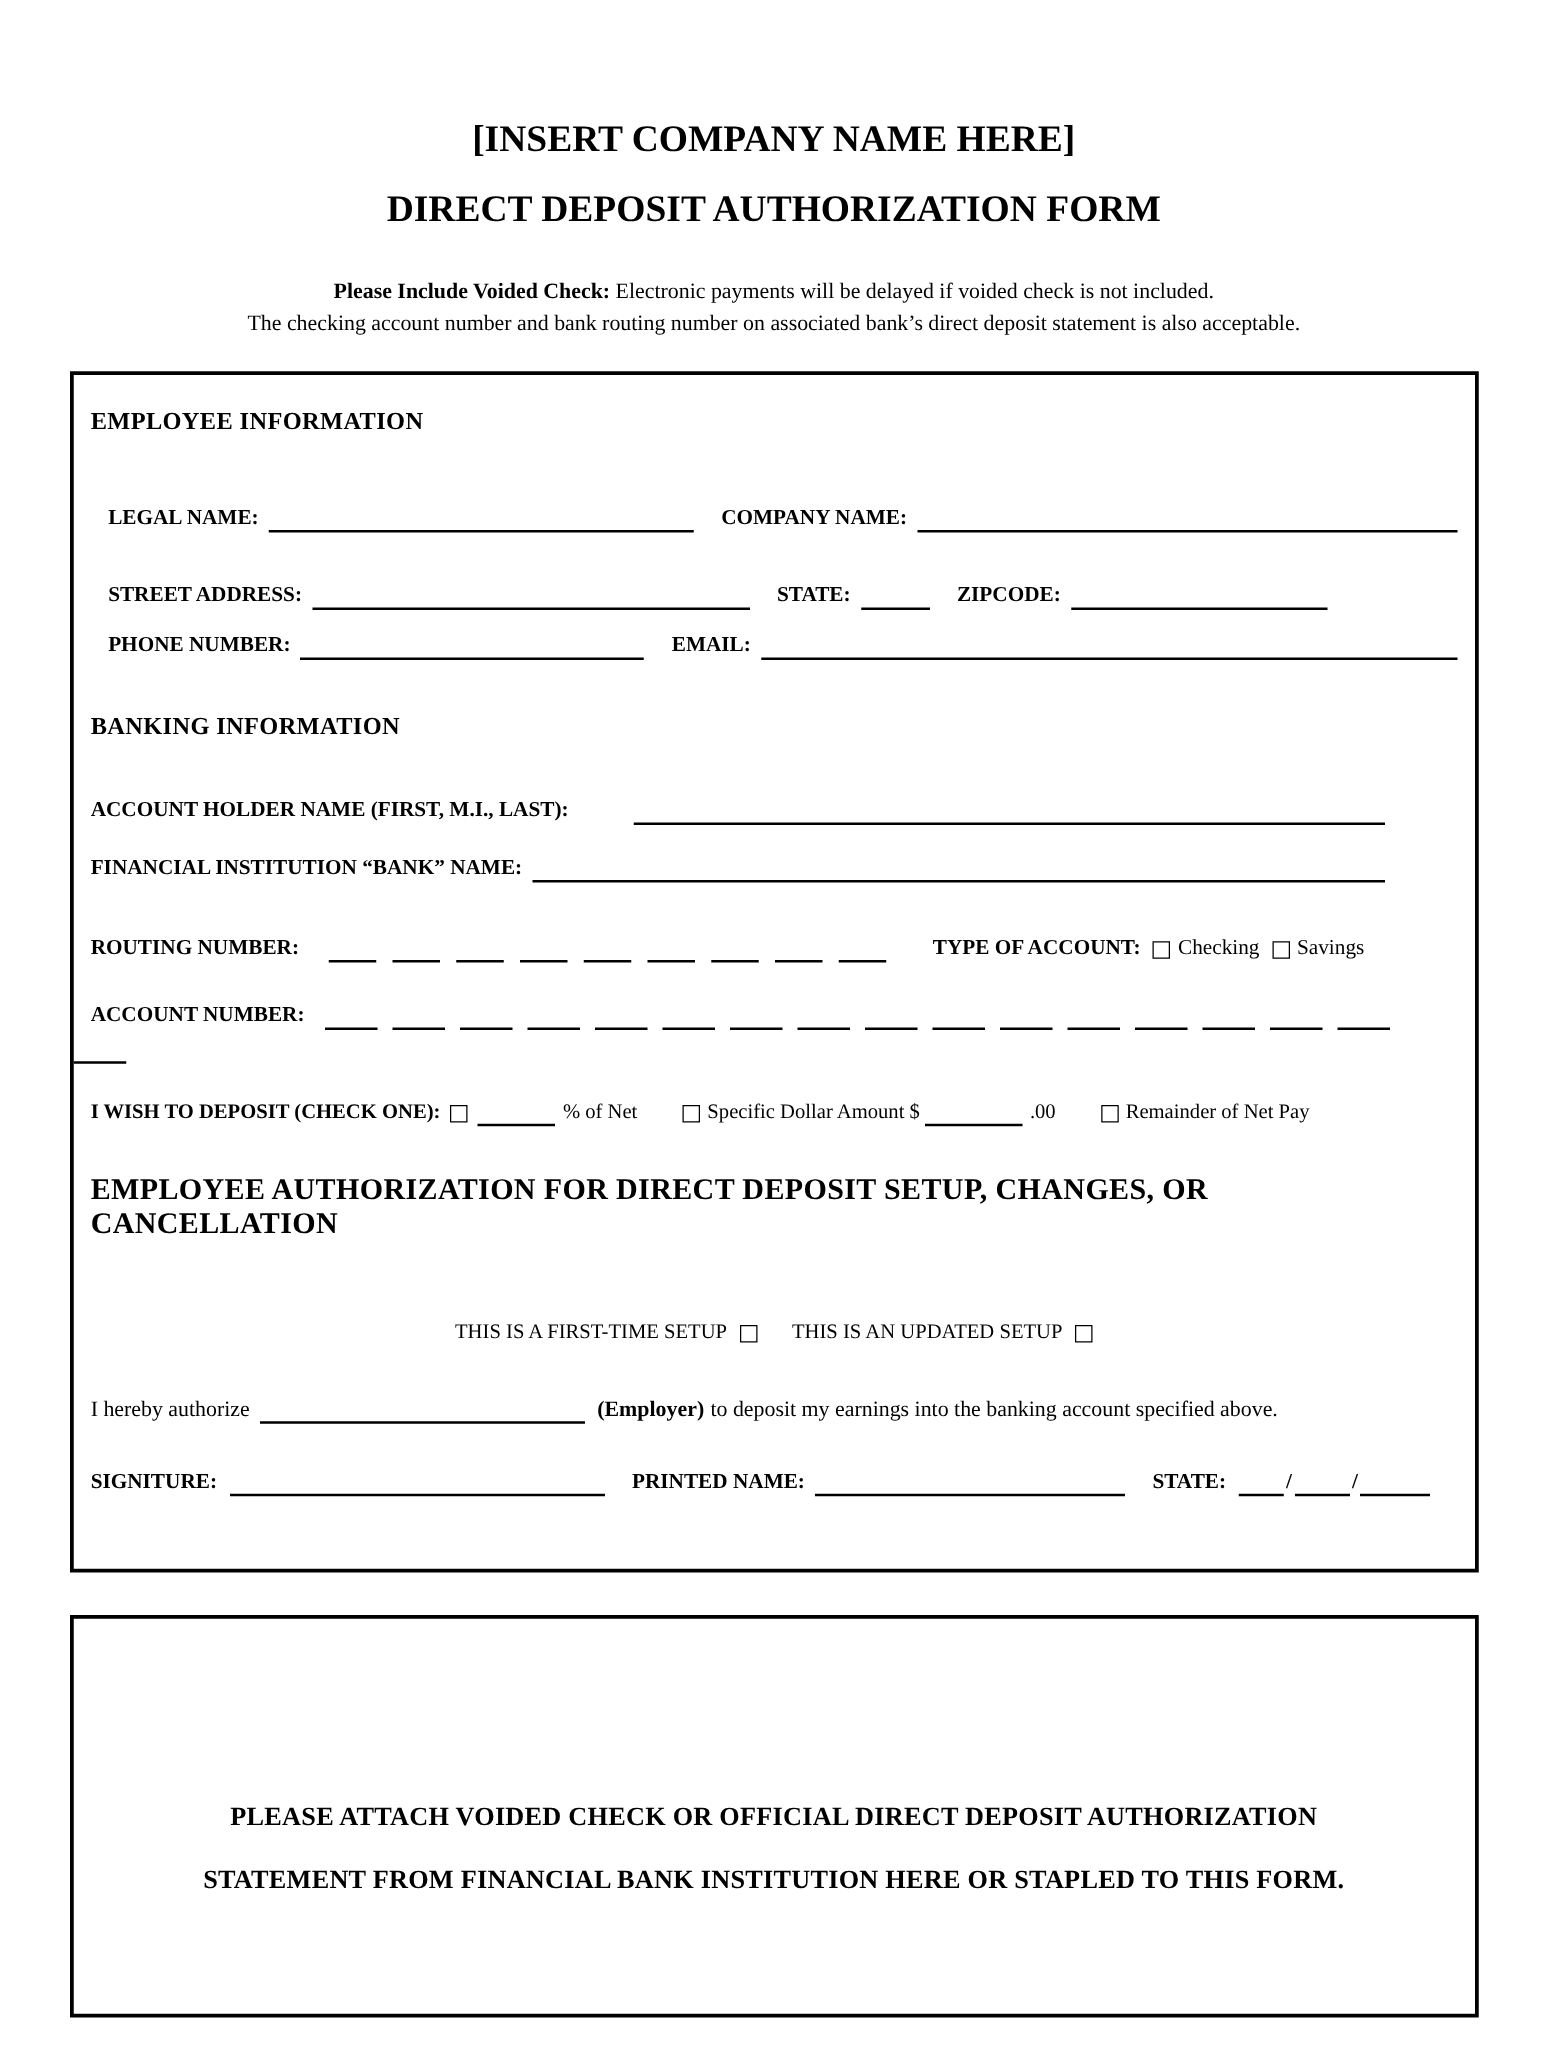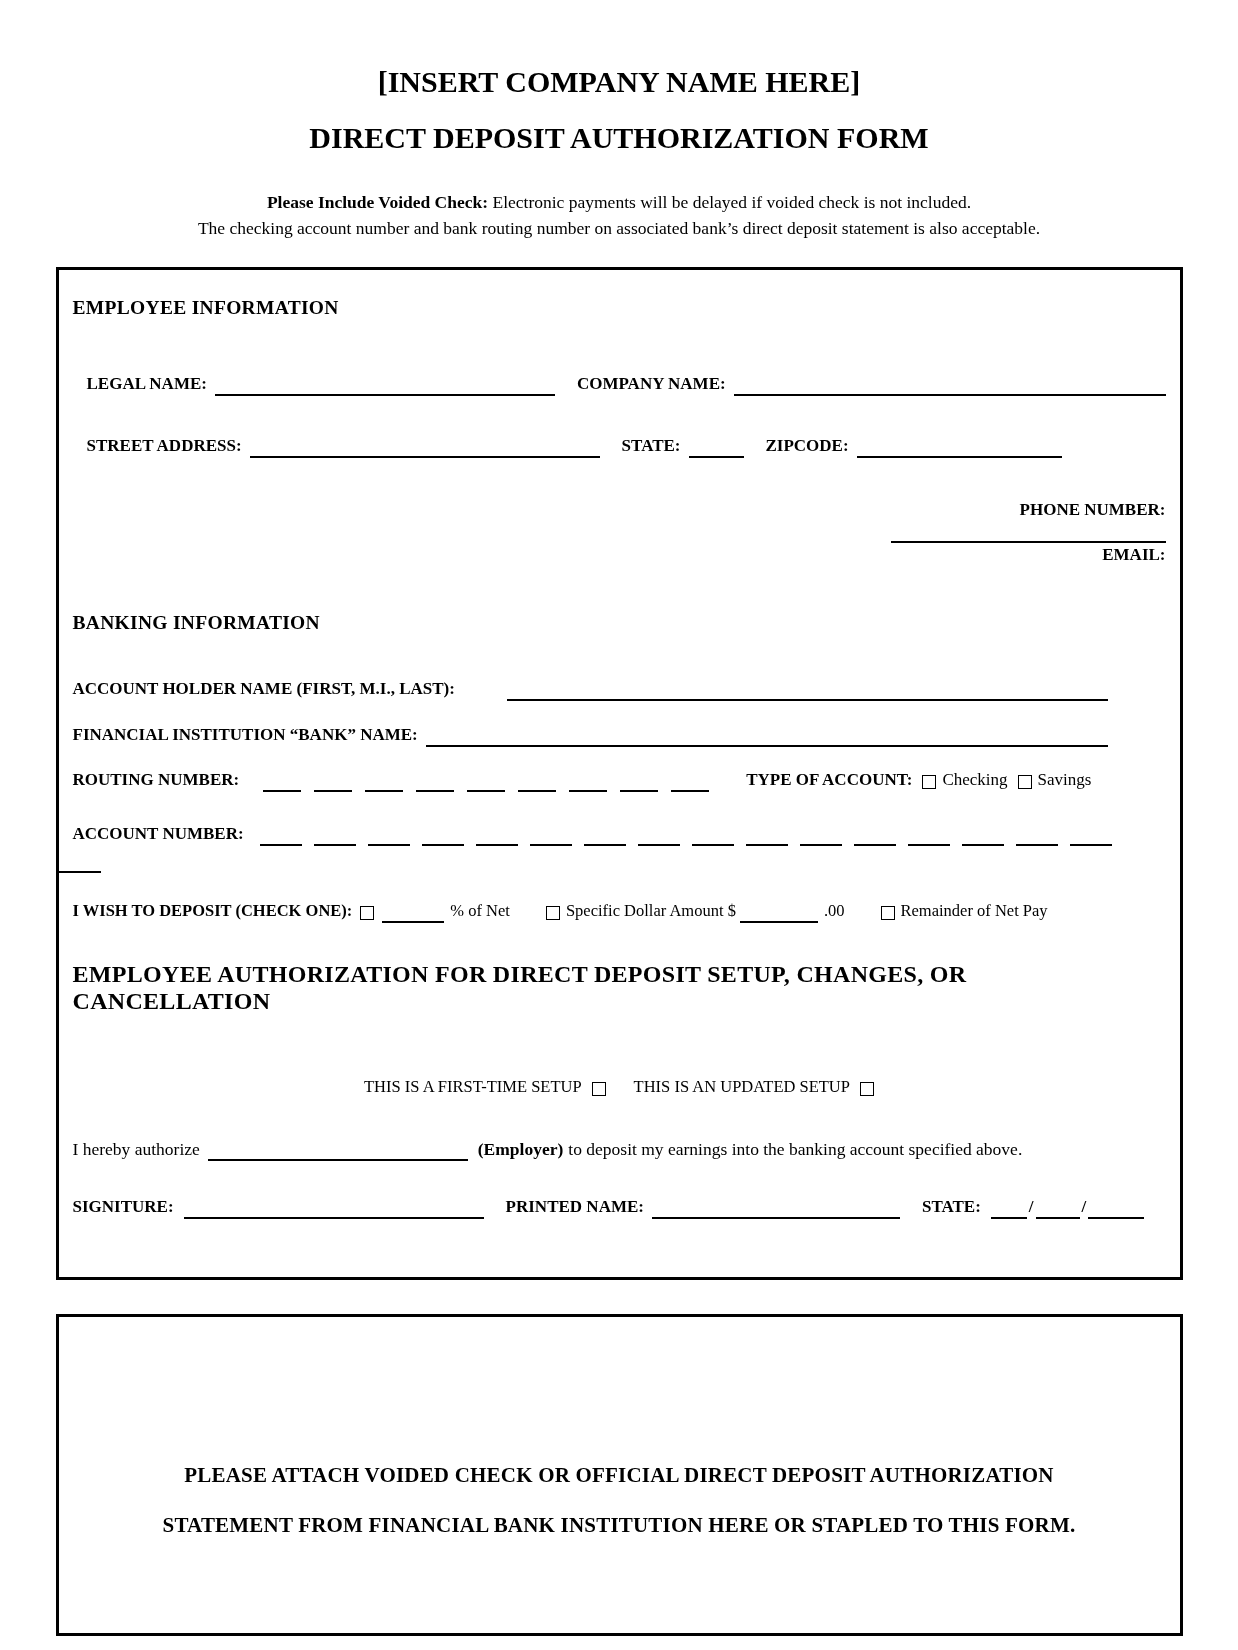--- a/index.html
+++ b/index.html
@@ -10,21 +10,21 @@
     color: #000000;
   }
   .page {
     width: 1238px;
     height: 1650px;
     position: relative;
     overflow: hidden;
     background: #ffffff;
   }
   .title { text-align: center; font-weight: bold; font-size: 30px; line-height: 34px; }
-  .title1 { padding-top: 65px; }
+  .title1 { padding-top: 65px; margin-top: 30px; }
   .title2 { margin-top: 22px; }
   .notes { margin-top: 34px; text-align: center; font-size: 17.5px; line-height: 26px; }
   .b { font-weight: bold; }
 
   .box {
     width: 1127px;
     margin: 0 auto;
     border: 3px solid #000000;
     background: #ffffff;
   }
@@ -55,24 +55,24 @@
   .w78  { width: 78px; margin-left: 4px; }
   .w260 { width: 260px; margin-left: 8px; }
   .w300 { width: 300px; margin-left: 10px; }
   .w248 { width: 248px; margin-left: 8px; }
   .d1 { width: 36px; margin-left: 10px; }
   .d2 { width: 44px; }
   .d3 { width: 56px; }
 
   .row-legal    { margin-top: 52px; }
   .row-street   { margin-top: 38px; }
-  .row-phone    { margin-top: 40px; flex-direction: column; }
+  .row-phone    { margin-top: 16px; }
   .row-holder   { margin-top: 42px; gap: 44px; }
   .row-bank     { margin-top: 22px; }
-  .row-routing  { margin-top: 21px; }
+  .row-routing  { margin-top: 40px; }
   .row-account  { margin-top: 30px; }
   .row-overflow { margin-top: 12px; margin-left: -14px; }
   .row-deposit  { margin-top: 26px; font-size: 16.5px; }
   .row-setup    { margin-top: 60px; justify-content: center; font-size: 16.5px; }
   .row-hereby   { margin-top: 38px; font-size: 17.5px; font-weight: normal; }
   .row-sig      { margin-top: 34px; }
 
   .dashes { display: inline-flex; align-items: flex-end; flex: none; }
   .dash { border-bottom: 2px solid #000000; height: 15px; display: inline-block; flex: none; }
   .rdash { width: 38px; margin-right: 13px; }

